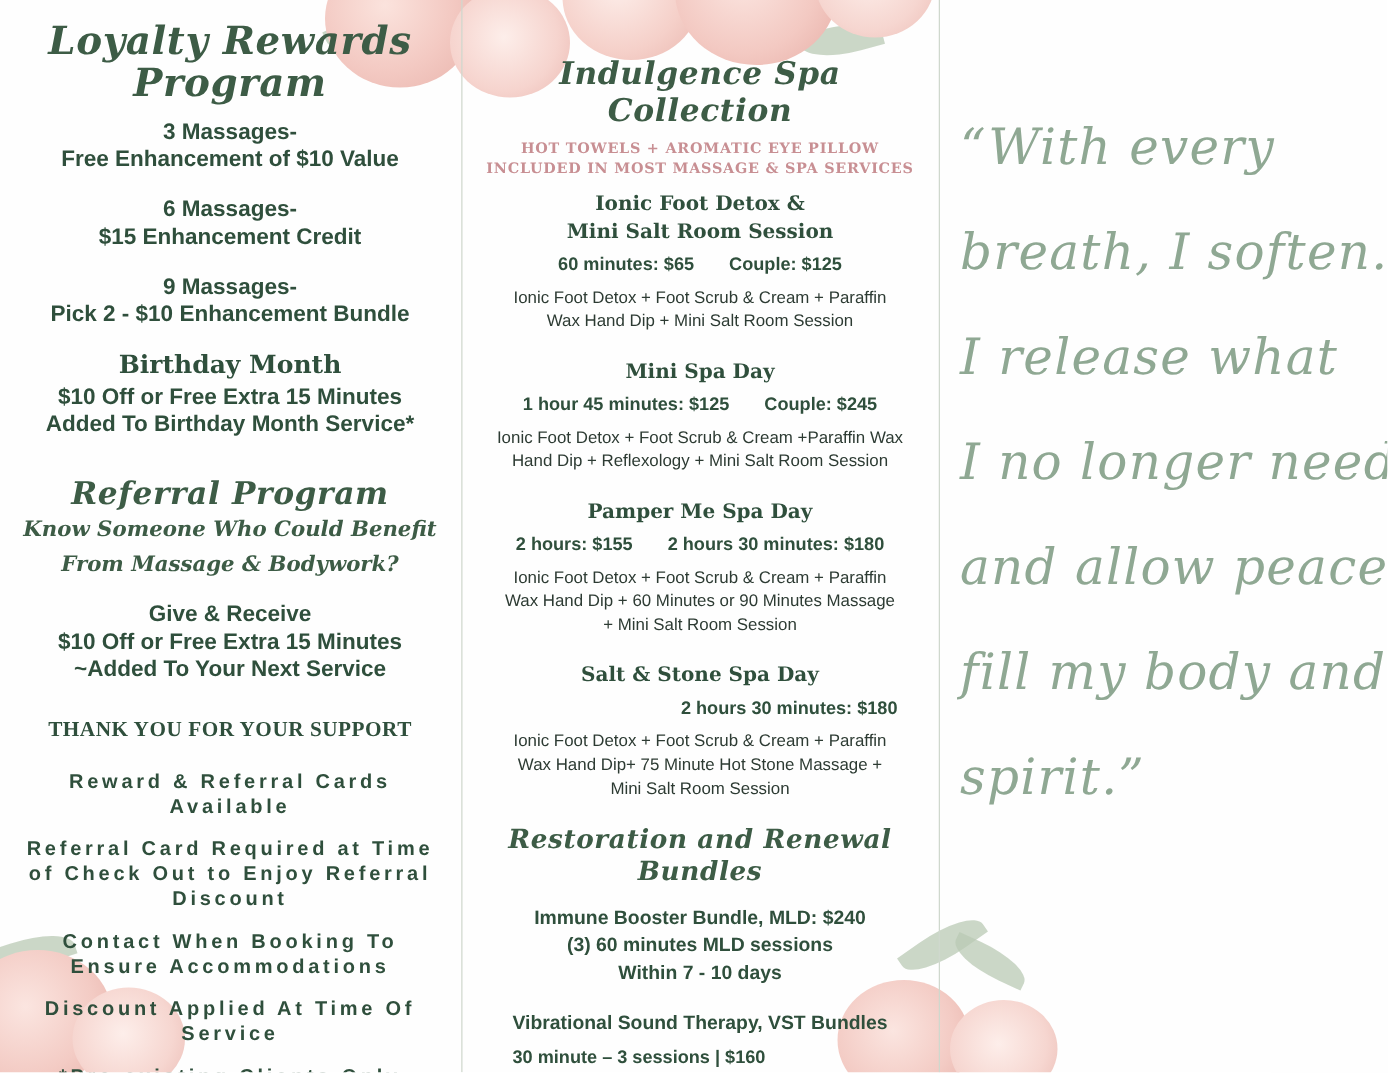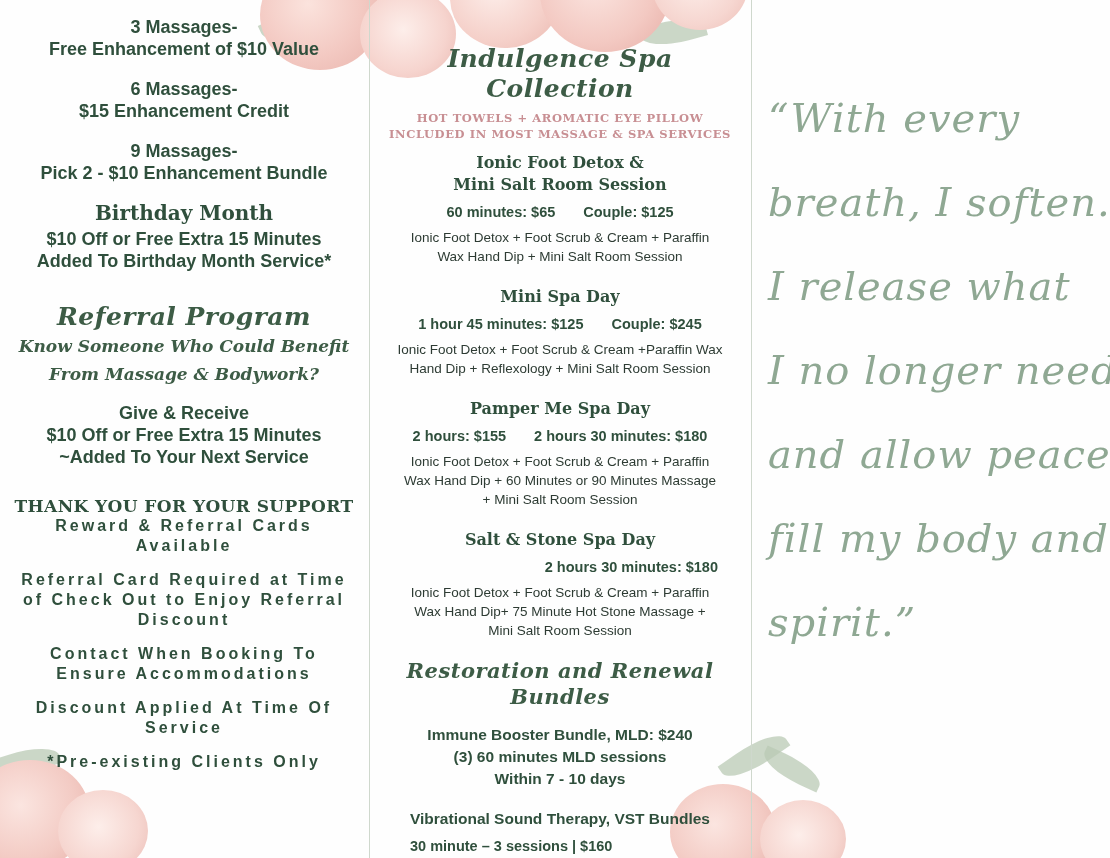--- a/index.html
+++ b/index.html
@@ -216,20 +216,21 @@
     <div class="leaf" style="left:120px;top:14px;width:64px;height:22px;transform:rotate(25deg);"></div>
     <div class="rose" style="left:30px;top:40px;width:106px;height:96px;background:radial-gradient(circle at 42% 42%, #fbe5e0 0%, #f3cbc4 58%, #e7b0a8 100%);"></div>
     <div class="rose" style="left:120px;top:56px;width:86px;height:78px;background:radial-gradient(circle at 45% 45%, #fdeeea 0%, #f6d6d0 60%, #eabbb4 100%);"></div>
   </div>
 
   <div class="divider d1"></div>
   <div class="divider d2"></div>
 
   <div class="col-left">
     <div class="block" style="padding-top:16px;">
+      <div class="script h-script-lg mb10">Loyalty Rewards Program</div>
 
       <div class="bold-green big">3 Massages-</div>
       <div class="bold-green big mb18">Free Enhancement  of $10 Value</div>
 
       <div class="bold-green big">6 Massages-</div>
       <div class="bold-green big mb18">$15 Enhancement Credit</div>
 
       <div class="bold-green big">9 Massages-</div>
       <div class="bold-green big mb18">Pick 2 - $10 Enhancement Bundle</div>
 
@@ -238,21 +239,21 @@
       <div class="bold-green big">Added To Birthday Month Service*</div>
 
       <div class="script h-script-md" style="margin-top:30px;">Referral Program</div>
       <div class="italic-script">Know Someone  Who Could Benefit</div>
       <div class="italic-script mb14">From Massage &amp; Bodywork?</div>
 
       <div class="bold-green big">Give &amp; Receive</div>
       <div class="bold-green big">$10 Off or Free Extra 15 Minutes</div>
       <div class="bold-green big">~Added To Your Next Service</div>
 
-      <div class="thanks" style="margin-top:28px;">THANK YOU FOR YOUR SUPPORT</div>
+      <div class="thanks" style="margin-top:28px;margin-bottom:22px;font-family:Liberation Serif, serif;">THANK YOU FOR YOUR SUPPORT</div>
 
       <div class="spaced-caps mb14">Reward &amp; Referral Cards Available</div>
       <div class="spaced-caps mb14">Referral Card Required at Time of Check Out to Enjoy Referral Discount</div>
       <div class="spaced-caps mb14">Contact When Booking To Ensure Accommodations</div>
       <div class="spaced-caps mb14">Discount Applied At Time Of Service</div>
       <div class="spaced-caps">*Pre-existing Clients Only</div>
     </div>
   </div>
 
   <div class="col-mid">

